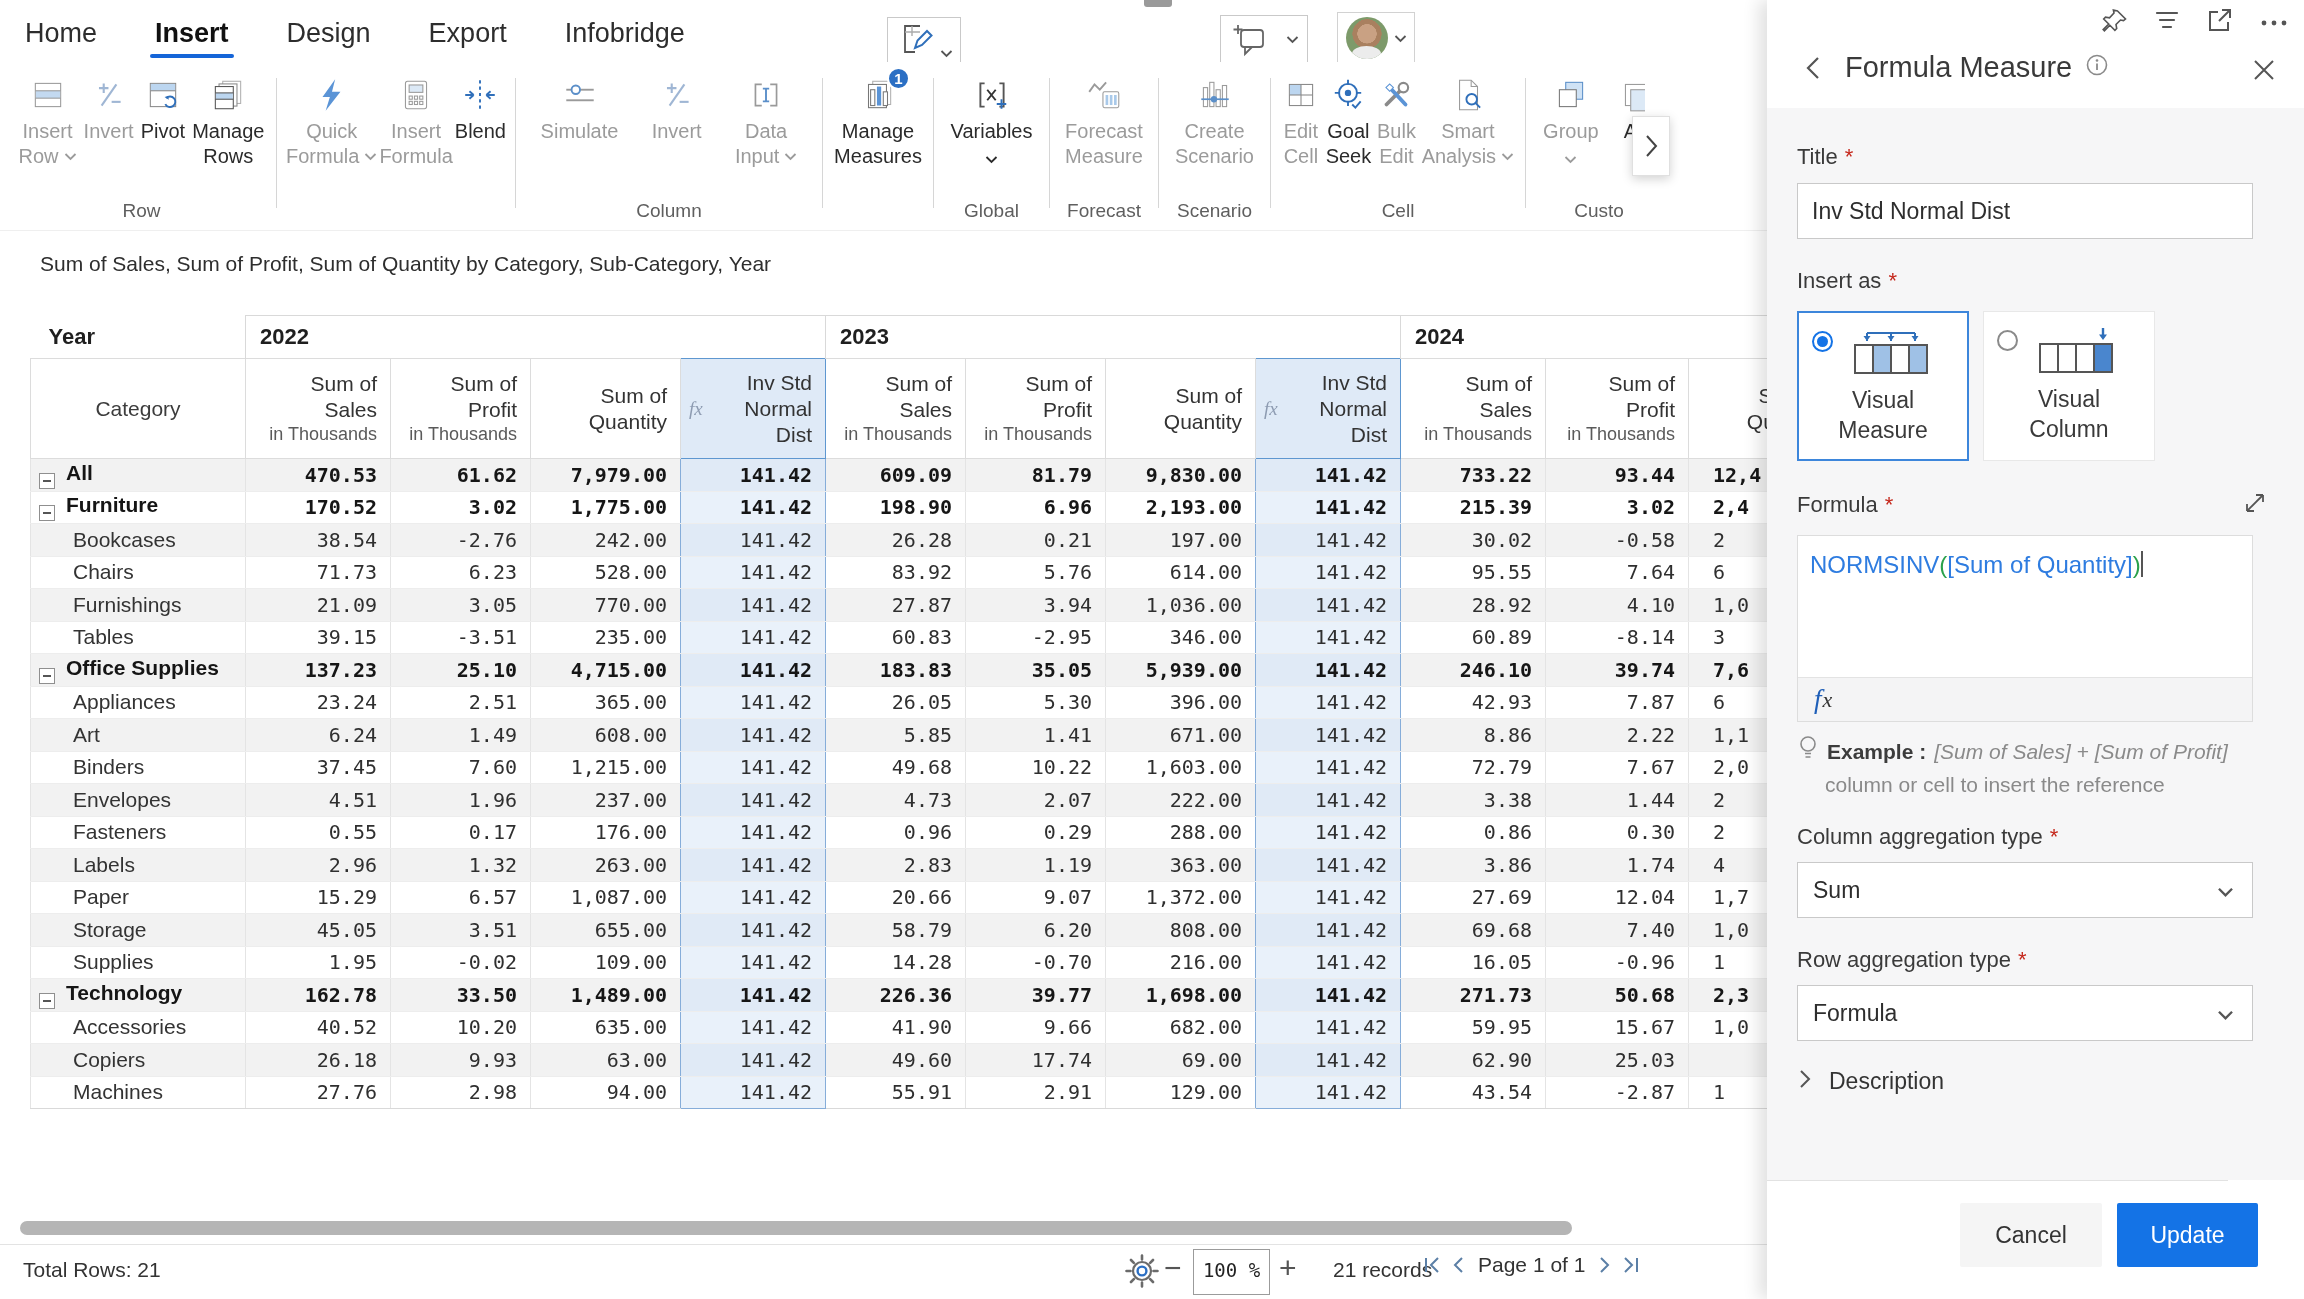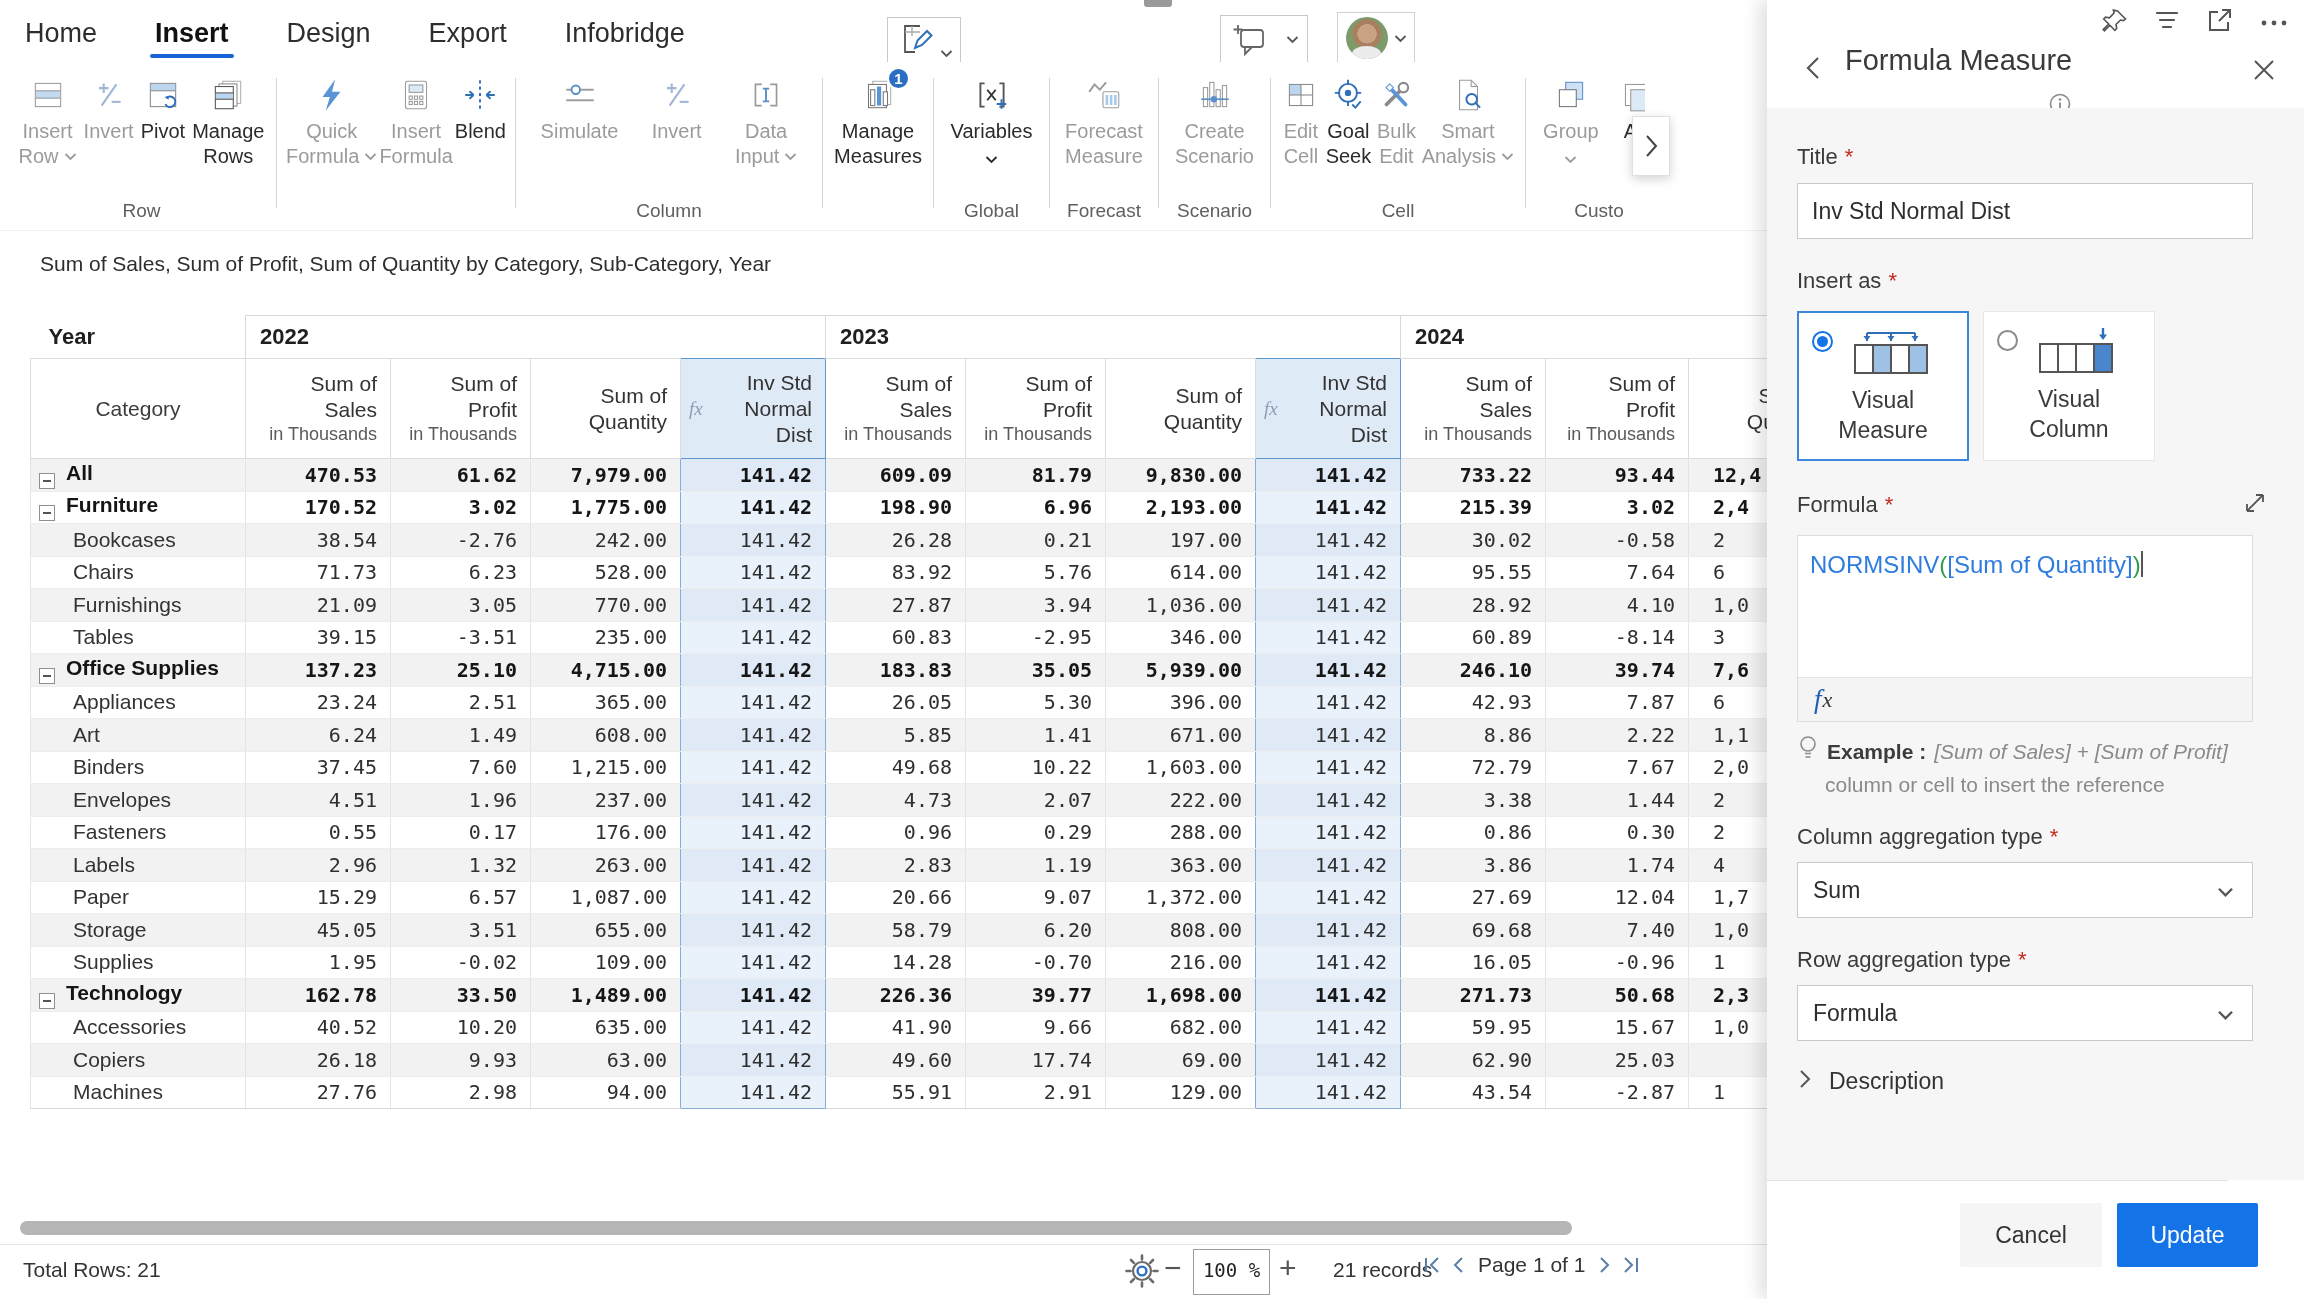--- a/index.html
+++ b/index.html
@@ -79,21 +79,21 @@
   .sb-plus { position:absolute; left:1279px; top:6px; font-size:30px; color:#555; }
   .sb-records { position:absolute; left:1333px; top:13px; }
   .sb-pager { position:absolute; left:1422px; top:8px; display:flex; align-items:center; gap:9px; }
   .sb-pager .pgtxt { font-size:21px; color:#333; margin:0 4px; }
   .sb-pager svg { display:block; }
 
   
   .panel { position:absolute; left:1767px; top:0; width:537px; height:1299px; background:#fff; box-shadow:-8px 0 16px rgba(0,0,0,.12); }
   .p-topicons { position:absolute; top:7px; right:16px; display:flex; gap:27px; align-items:center; }
   .p-back { position:absolute; left:33px; top:52px; }
-  .p-title { position:absolute; left:78px; top:44px; font-size:29px; color:#3a3a3a; display:flex; align-items:flex-end; gap:13px;flex-direction:column; }
+  .p-title { position:absolute; left:78px; top:51px; font-size:29px; color:#3a3a3a; display:flex; align-items:flex-start; gap:13px; }
   .p-close { position:absolute; right:26px; top:56px; }
   .p-body { position:absolute; left:0; top:108px; width:537px; height:1072px; background:#f6f6f7; padding:0 30px; overflow:hidden; }
   .f-label { font-size:22px; color:#3a3a3a; display:flex; align-items:center; }
   .req { color:#c5281c; margin-left:7px; font-size:22px; }
   .lbl-title { margin-top:36px; }
   .inp { margin-top:13px; width:456px; height:56px; background:#fff; border:1px solid #c9c9c9; font-size:23px; color:#2e2e2e; display:flex; align-items:center; padding-left:14px; }
   .lbl-insertas { margin-top:29px; }
   .cards { margin-top:17px; display:flex; gap:14px; }
   .card { width:172px; height:150px; background:#fff; border:1px solid #e8e8e8; position:relative; }
   .card.sel { border:2px solid #3d86db; }

